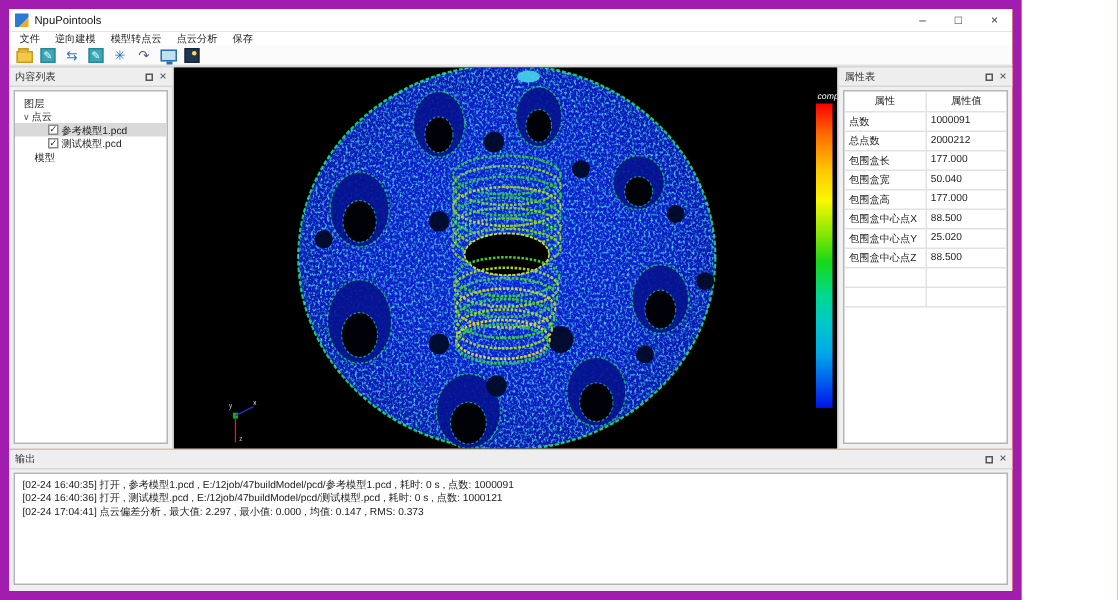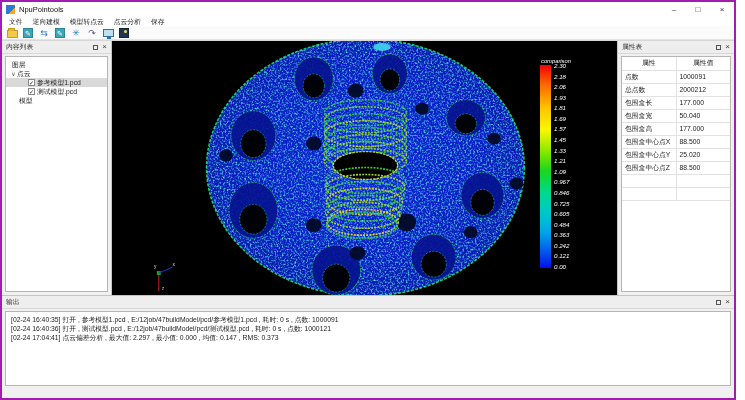--- a/index.html
+++ b/index.html
@@ -1,18 +1,18 @@
 <!DOCTYPE html>
 <html><head>
 <meta charset="utf-8">
 <style>
   * { box-sizing: border-box; }
   body { margin:0; font-family:"Liberation Sans", sans-serif; }
-  .window { width:736px; height:400px; position:relative; background:#f97316;
-            border:2px solid #a21caf; font-size:7px; color:#222; overflow:hidden; }
+  .window { width:681px; height:400px; position:relative; background:#f97316;
+            border:6px solid #a21caf; font-size:7px; color:#222; overflow:hidden; }
 
   
   .titlebar { height:15px; background:#fff; display:flex; align-items:center; padding-left:4px; }
   .app-icon { width:9px; height:9px; background:linear-gradient(135deg,#2b7bd6 62%,#f5a623 62%); margin-right:4px; }
   .title-text { font-size:7.5px; color:#111; }
   .win-controls { margin-left:auto; display:flex; height:100%; }
   .win-btn { width:24px; height:100%; display:flex; align-items:center; justify-content:center; font-size:8px; color:#333; }
 
   
   .menubar { height:9px; background:#fff; display:flex; align-items:center; padding-left:2px; }

